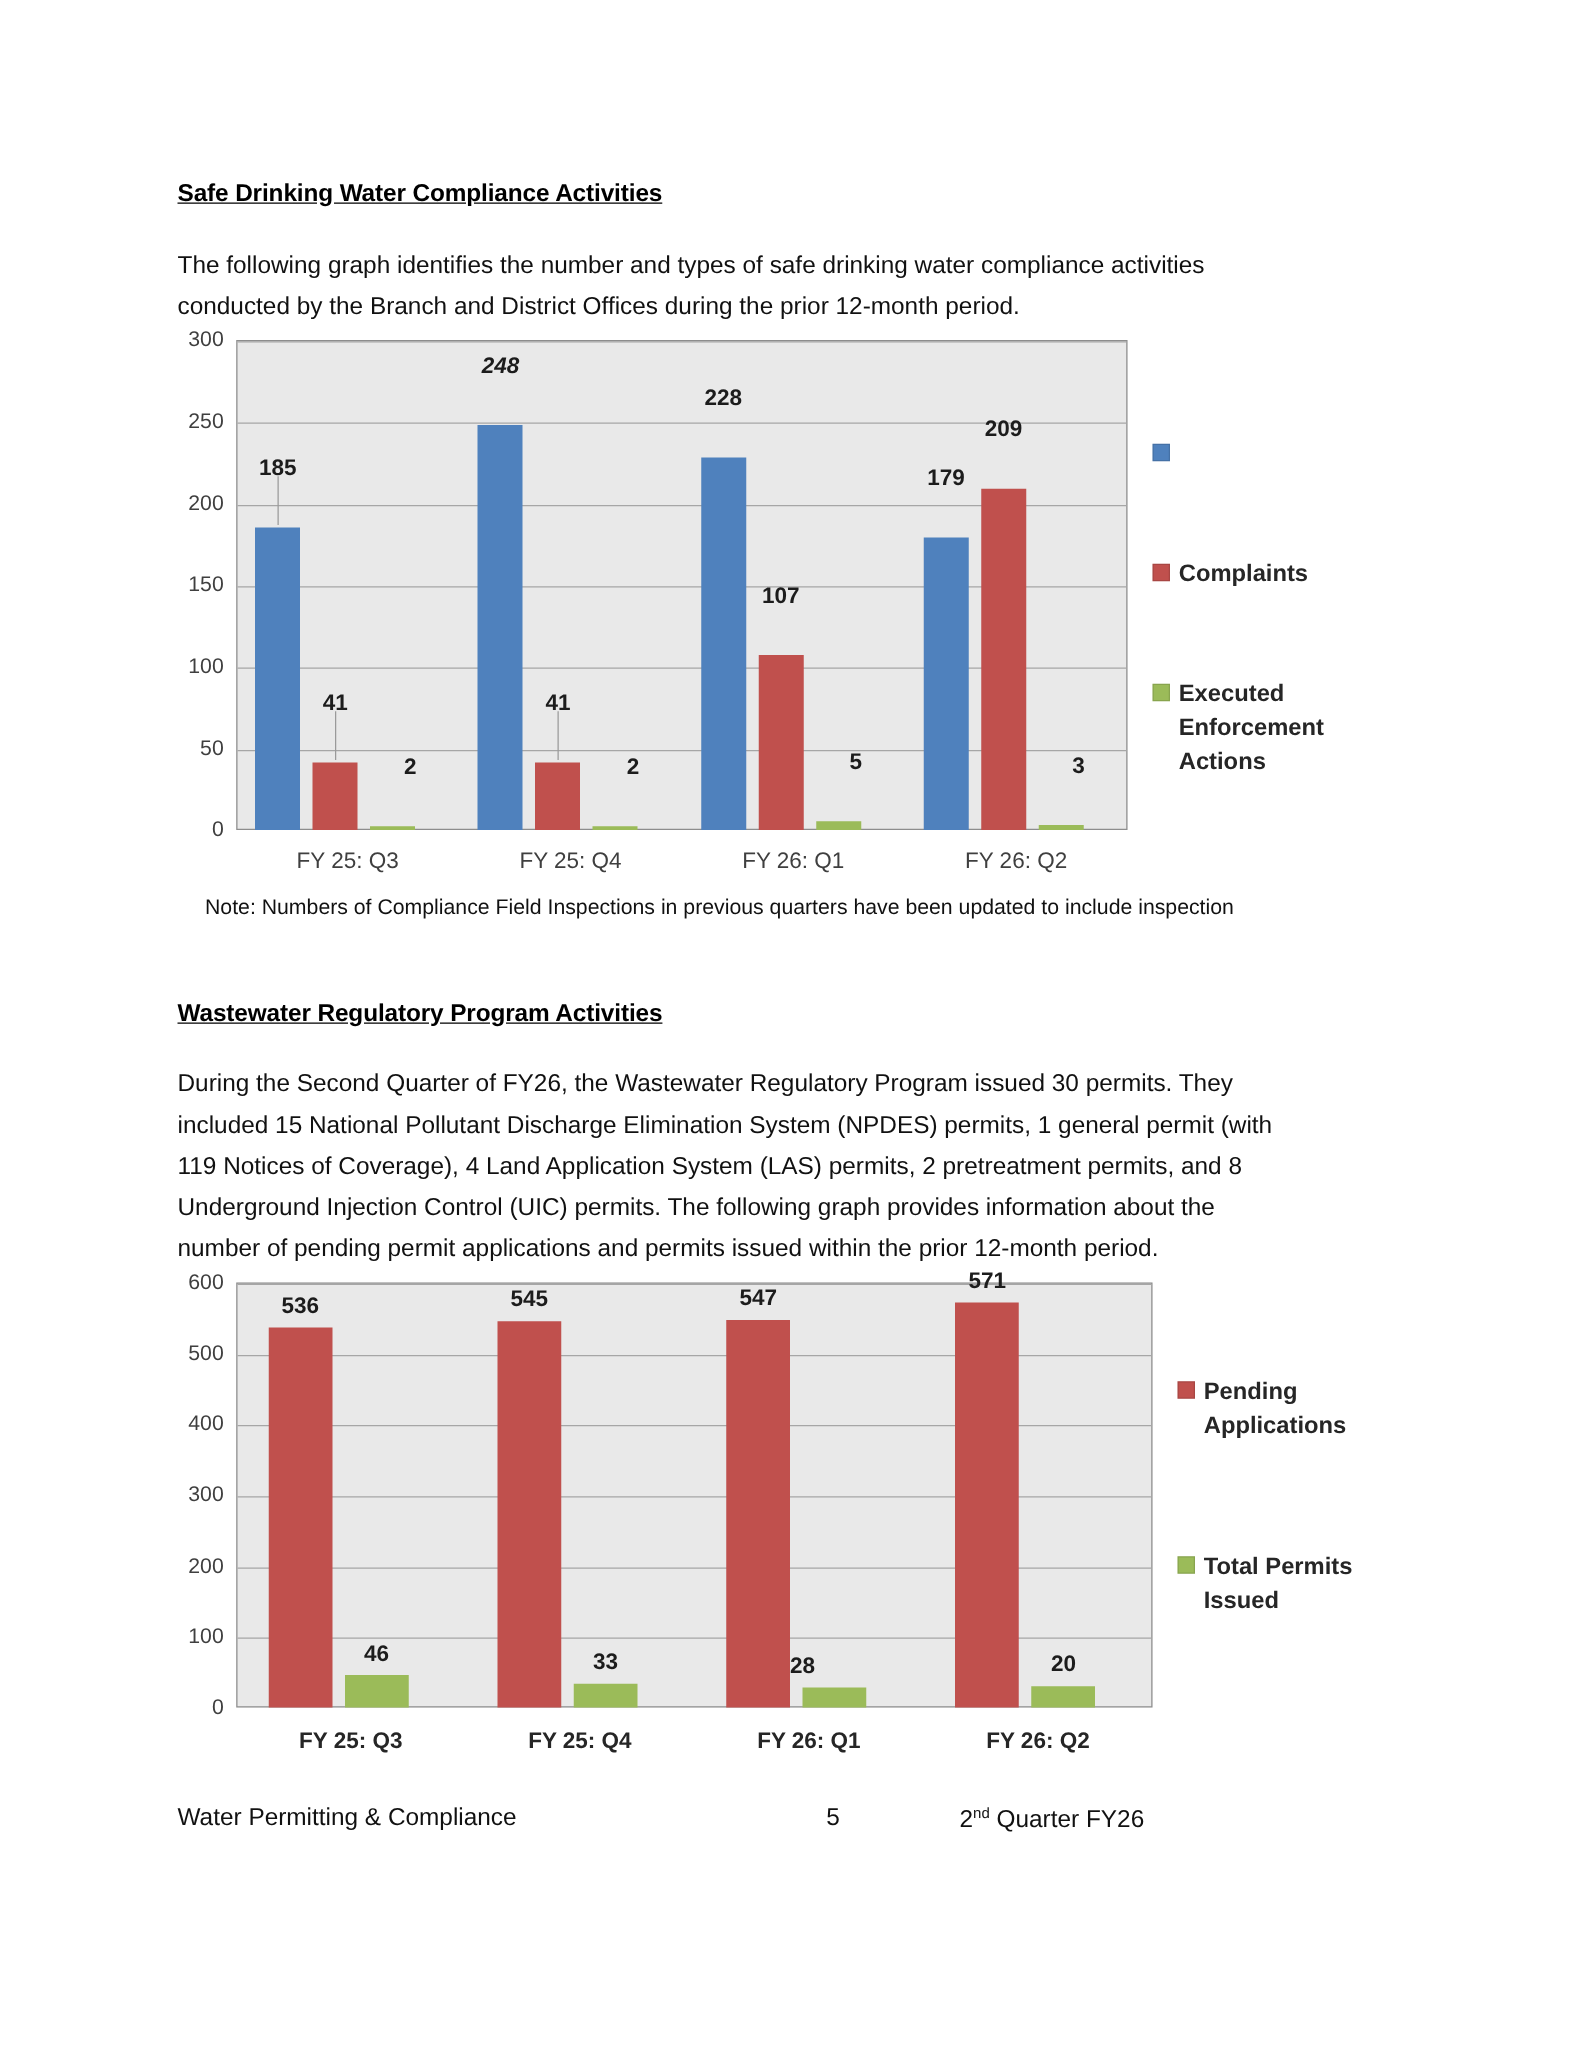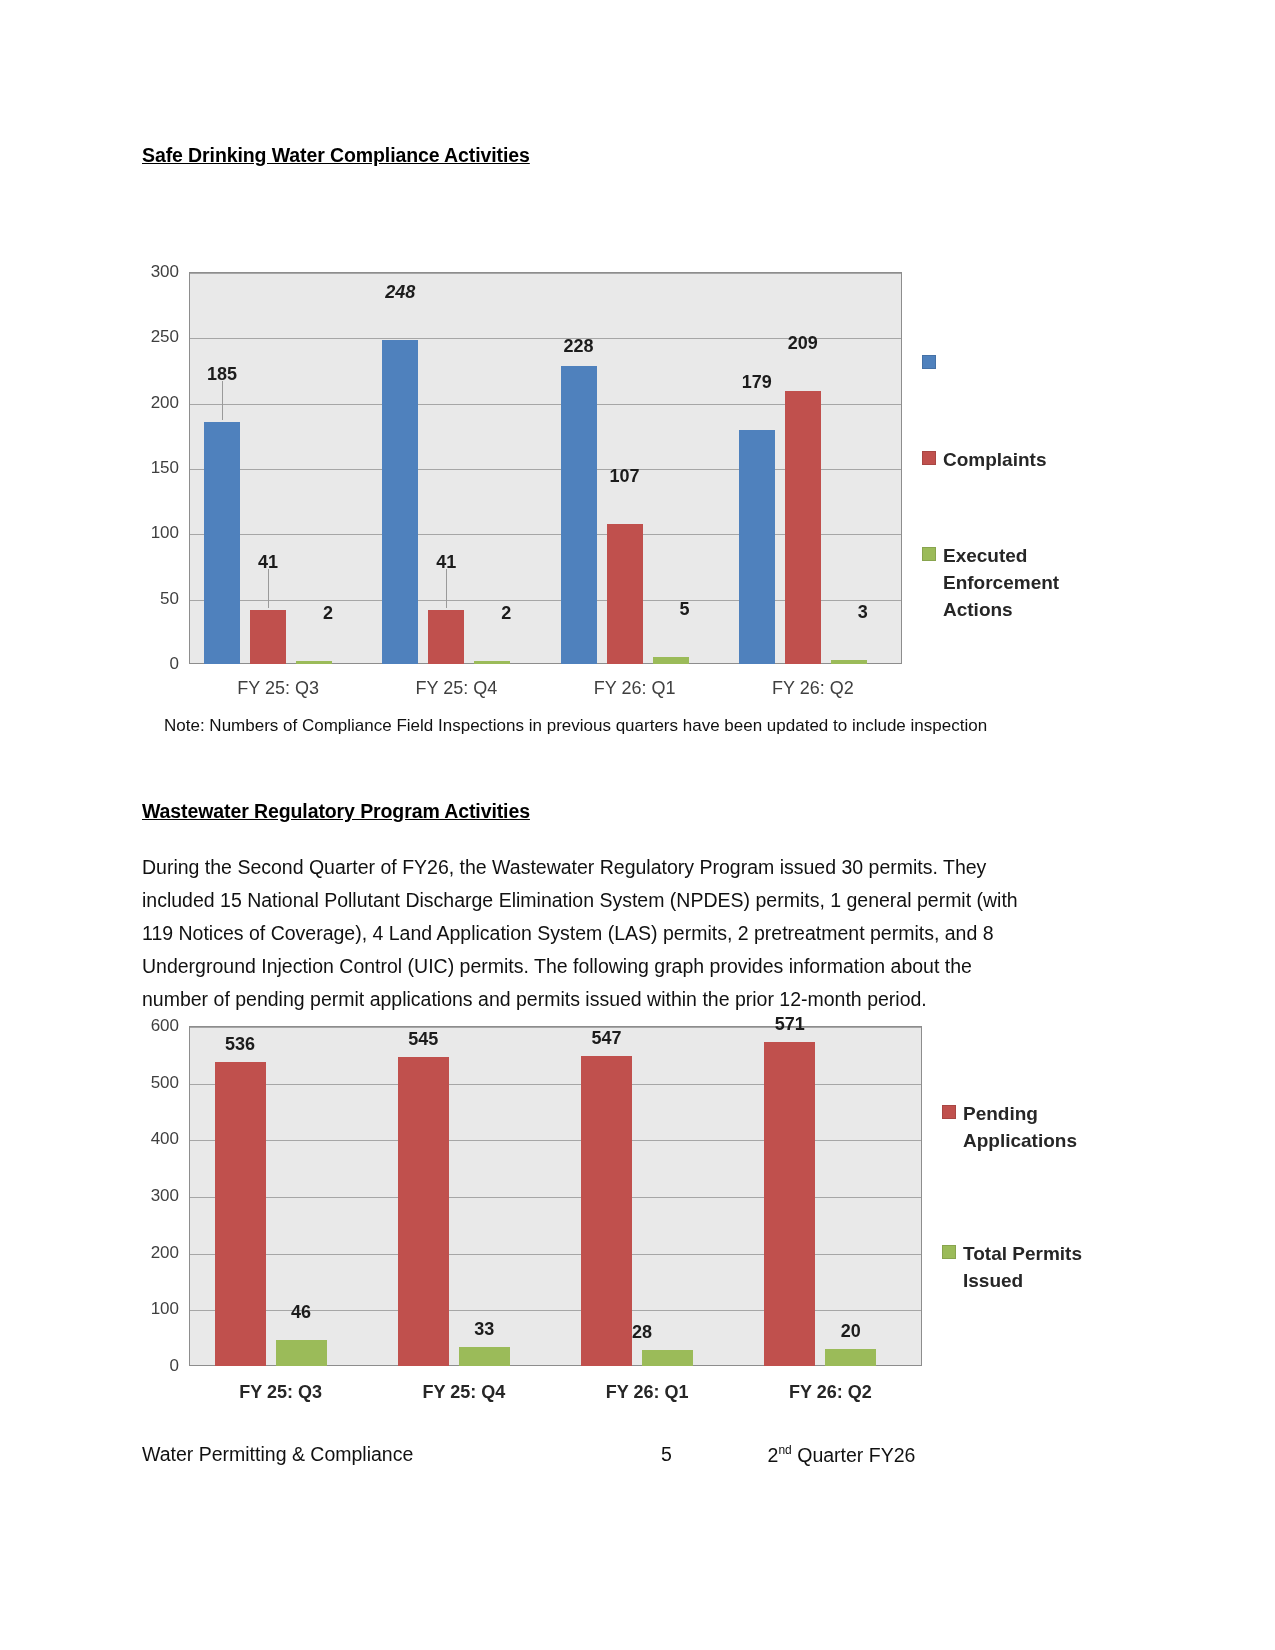--- a/index.html
+++ b/index.html
@@ -117,20 +117,21 @@
 </style>
 </head>
 <body>
 
 <div class="page">
 
   <div style="position:absolute;left:0;top:144px;">
     <span class="heading">Safe Drinking Water Compliance Activities</span>
   </div>
 
+  <div class="para" style="position:absolute;left:0;top:196px;width:870px;">The following graph identifies the number and types of safe drinking water compliance activities conducted by the Branch and District Offices during the prior 12-month period.</div>
 
   <div class="chart" id="chart1" style="position:absolute;left:0;top:266px;width:920px;height:440px;">
       <div class="plot" style="left: 47px; top: 6px; width: 713px; height: 392px;">
         <div class="gridline" style="top: 326.667px;"></div>
         <div class="gridline" style="top: 261.333px;"></div>
         <div class="gridline" style="top: 196px;"></div>
         <div class="gridline" style="top: 130.667px;"></div>
         <div class="gridline" style="top: 65.3333px;"></div>
         <div class="gridline" style="top: 0px;"></div>
       </div>
@@ -152,21 +153,21 @@
       <div class="xlabel" style="left: 47px; width: 178.25px; top: 412px;">FY 25: Q3</div>
       <div class="bar" style="left: 240.375px; width: 36px; height: 324.053px; top: 73.9467px; bottom: auto; background: rgb(79, 129, 189);"></div>
       <div class="dlabel" style="left: 258.375px; top: 15.9467px; font-style: italic;">248</div>
       <div class="bar" style="left: 286.375px; width: 36px; height: 53.5733px; top: 344.427px; bottom: auto; background: rgb(192, 80, 77);"></div>
       <div class="dlabel" style="left: 304.375px; top: 286.427px;">41</div>
       <div class="leader" style="left: 304.375px; top: 303.427px; height: 39px;"></div>
       <div class="bar" style="left: 332.375px; width: 36px; height: 2.61333px; top: 395.387px; bottom: auto; background: rgb(155, 187, 89);"></div>
       <div class="dlabel" style="left: 364.375px; top: 337.387px;">2</div>
       <div class="xlabel" style="left: 225.25px; width: 178.25px; top: 412px;">FY 25: Q4</div>
       <div class="bar" style="left: 418.625px; width: 36px; height: 297.92px; top: 100.08px; bottom: auto; background: rgb(79, 129, 189);"></div>
-      <div class="dlabel" style="left: 436.625px; top: 42.08px; margin-top: 28px;">228</div>
+      <div class="dlabel" style="left: 436.625px; top: 42.08px;">228</div>
       <div class="bar" style="left: 464.625px; width: 36px; height: 139.813px; top: 258.187px; bottom: auto; background: rgb(192, 80, 77);"></div>
       <div class="dlabel" style="left: 482.625px; top: 200.187px;">107</div>
       <div class="bar" style="left: 510.625px; width: 36px; height: 6.53333px; top: 391.467px; bottom: auto; background: rgb(155, 187, 89);"></div>
       <div class="dlabel" style="left: 542.625px; top: 333.467px;">5</div>
       <div class="xlabel" style="left: 403.5px; width: 178.25px; top: 412px;">FY 26: Q1</div>
       <div class="bar" style="left: 596.875px; width: 36px; height: 233.893px; top: 164.107px; bottom: auto; background: rgb(79, 129, 189);"></div>
       <div class="dlabel" style="left: 614.875px; top: 106.107px;">179</div>
       <div class="bar" style="left: 642.875px; width: 36px; height: 273.093px; top: 124.907px; bottom: auto; background: rgb(192, 80, 77);"></div>
       <div class="dlabel" style="left: 660.875px; top: 66.9067px;">209</div>
       <div class="bar" style="left: 688.875px; width: 36px; height: 3.92px; top: 394.08px; bottom: auto; background: rgb(155, 187, 89);"></div>
@@ -210,21 +211,21 @@
       <div class="ytick" style="top: 346px; right: 903px;">0</div>
       <div class="ytick" style="top: 289.333px; right: 903px;">100</div>
       <div class="ytick" style="top: 232.667px; right: 903px;">200</div>
       <div class="ytick" style="top: 176px; right: 903px;">300</div>
       <div class="ytick" style="top: 119.333px; right: 903px;">400</div>
       <div class="ytick" style="top: 62.6667px; right: 903px;">500</div>
       <div class="ytick" style="top: 6px; right: 903px;">600</div>
       <div class="bar" style="left: 72.625px; width: 51px; height: 303.733px; top: 42.2667px; bottom: auto; background: rgb(192, 80, 77);"></div>
       <div class="dlabel" style="left: 98.125px; top: 14.2667px;">536</div>
       <div class="bar" style="left: 133.625px; width: 51px; height: 26.0667px; top: 319.933px; bottom: auto; background: rgb(155, 187, 89);"></div>
-      <div class="dlabel" style="left: 159.125px; top: 282px;">46</div>
+      <div class="dlabel" style="left: 159.125px; top: 293px;">46</div>
       <div class="xlabel bold" style="left: 47px; width: 183.25px; top: 362px;">FY 25: Q3</div>
       <div class="bar" style="left: 255.875px; width: 51px; height: 308.833px; top: 37.1667px; bottom: auto; background: rgb(192, 80, 77);"></div>
       <div class="dlabel" style="left: 281.375px; top: 9.16667px;">545</div>
       <div class="bar" style="left: 316.875px; width: 51px; height: 18.7px; top: 327.3px; bottom: auto; background: rgb(155, 187, 89);"></div>
       <div class="dlabel" style="left: 342.375px; top: 299.3px;">33</div>
       <div class="xlabel bold" style="left: 230.25px; width: 183.25px; top: 362px;">FY 25: Q4</div>
       <div class="bar" style="left: 439.125px; width: 51px; height: 309.967px; top: 36.0333px; bottom: auto; background: rgb(192, 80, 77);"></div>
       <div class="dlabel" style="left: 464.625px; top: 8.03333px;">547</div>
       <div class="bar" style="left: 500.125px; width: 51px; height: 15.8667px; top: 330.133px; bottom: auto; background: rgb(155, 187, 89);"></div>
       <div class="dlabel" style="left: 500px; top: 302.133px;">28</div>

